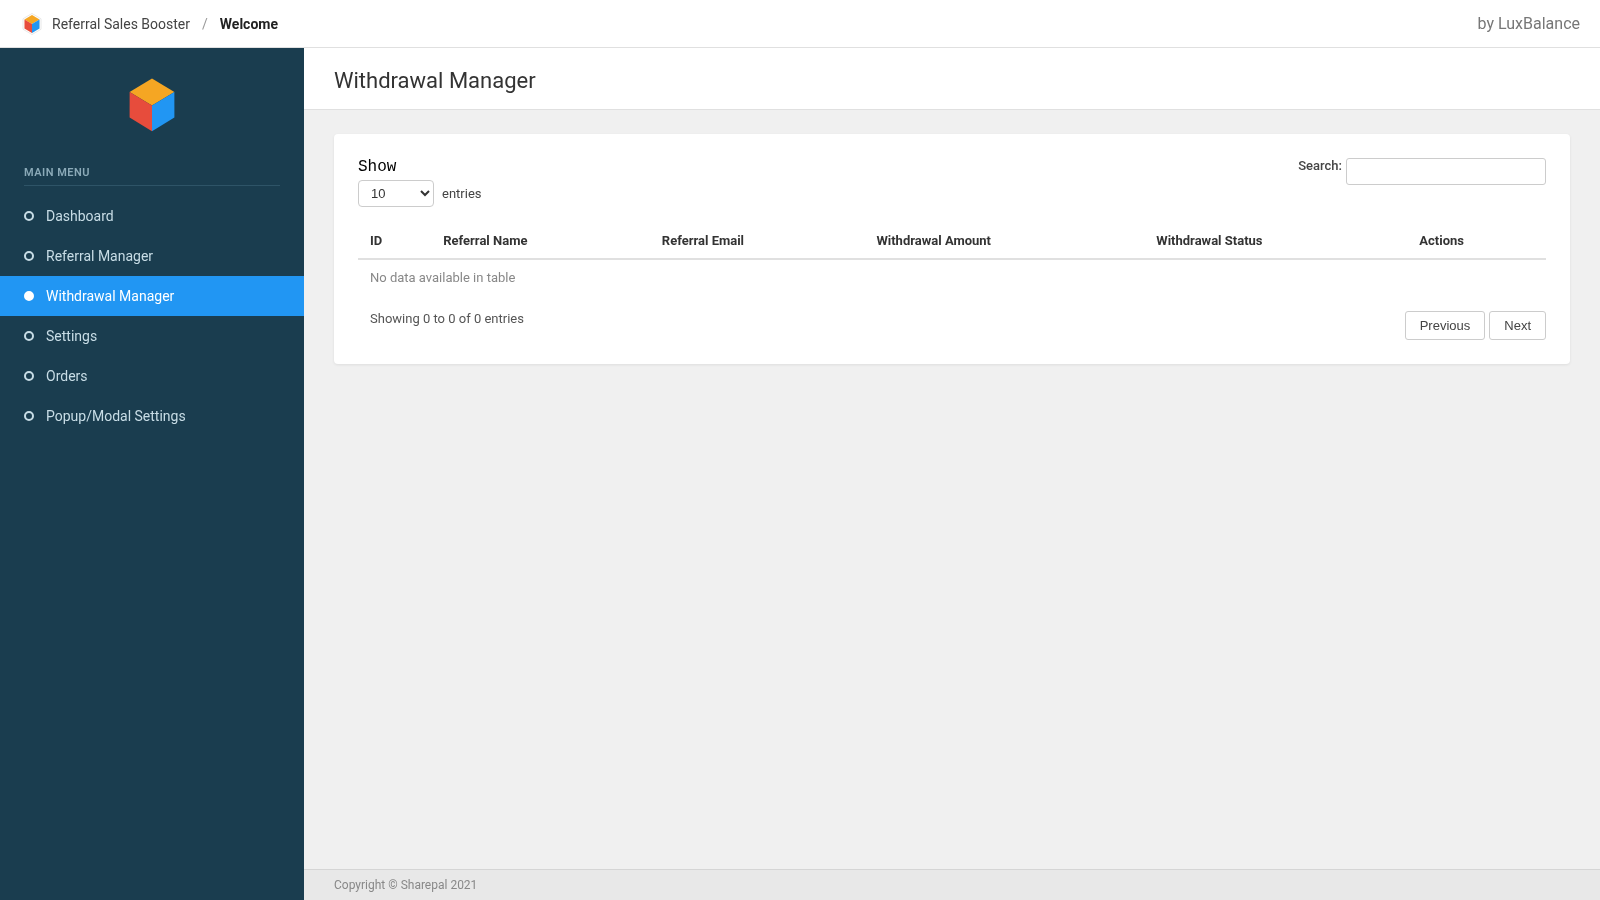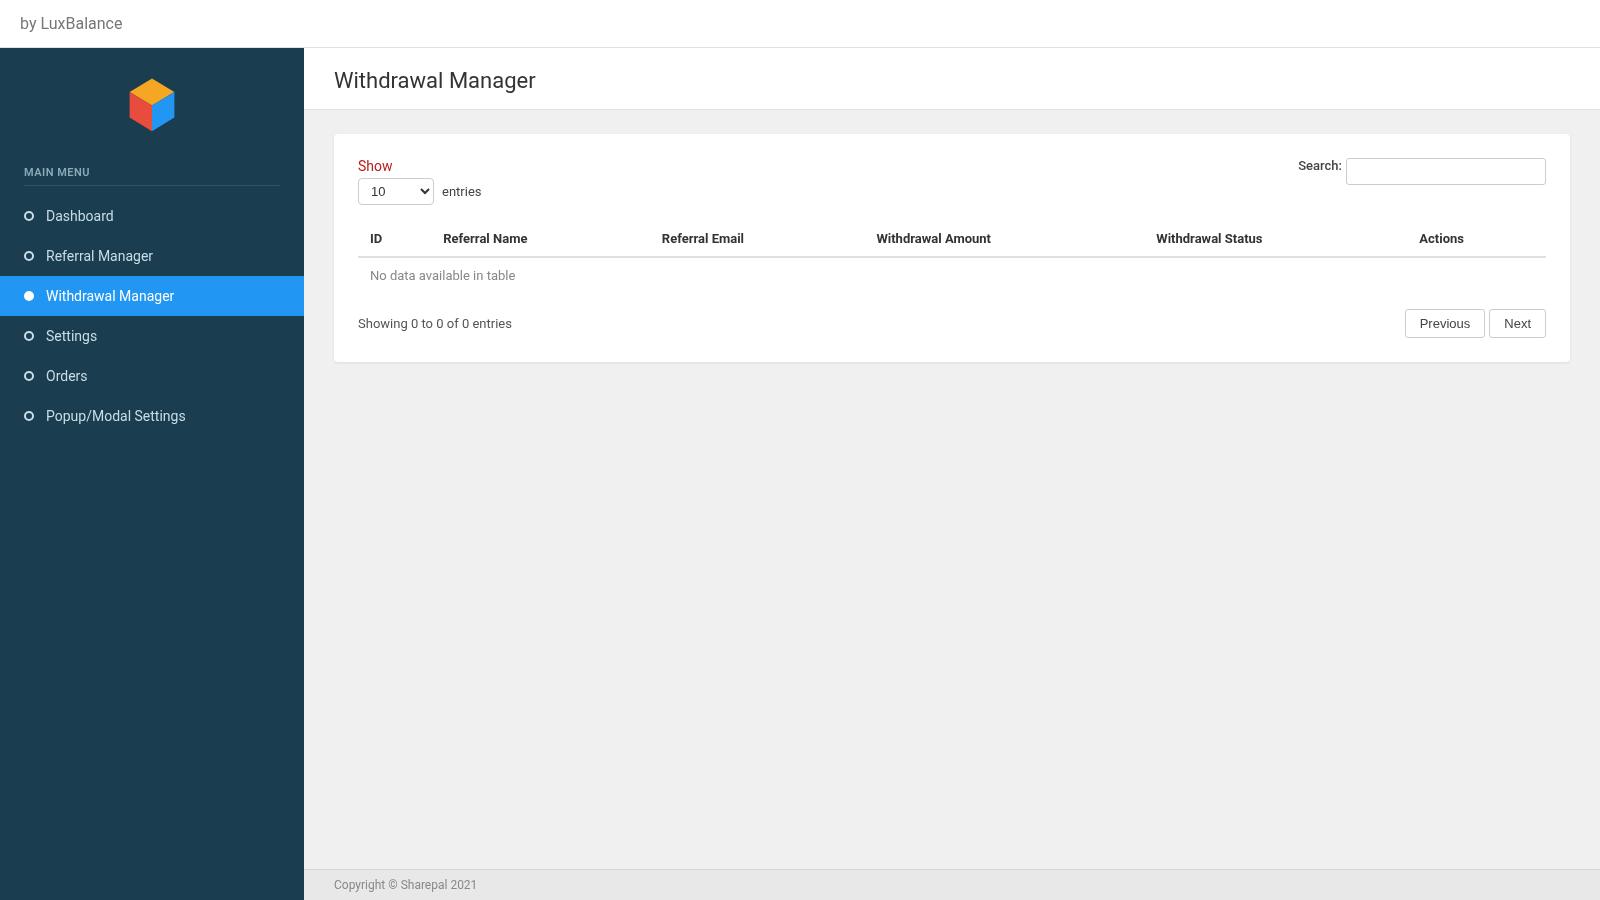--- a/index.html
+++ b/index.html
@@ -141,22 +141,23 @@
       justify-content: space-between;
       align-items: flex-start;
       margin-bottom: 16px;
     }
     .show-entries {
       display: flex;
       flex-direction: column;
       gap: 4px;
     }
     .show-label {
-      font-size: 14px;
-      color: #b91c1c;
+      font-size: 16px;
+      color: #000000;
+      font-family: Liberation Mono, monospace;
     }
     .show-entries-row {
       display: flex;
       align-items: center;
       gap: 8px;
     }
     .entries-select {
       border: 1px solid #ccc;
       border-radius: 4px;
       padding: 4px 24px 4px 8px;
@@ -212,22 +213,23 @@
     }
     .no-data-row td {
       color: #888;
       font-style: normal;
       margin-top: 11px;
     }
 
     
     .table-footer {
       display: flex;
-      align-items: center;
+      align-items: flex-start;
       justify-content: space-between;
+      margin-left: 12px;
     }
     .showing-text {
       font-size: 13px;
       color: #555;
     }
     .pagination {
       display: flex;
       gap: 4px;
     }
     .page-btn {
@@ -249,20 +251,33 @@
       font-size: 12px;
       color: #888;
       flex-shrink: 0;
       margin-top: 36px;
     }
   </style>
 </head>
 <body>
 
 <div class="topbar">
+  <div class="topbar-left">
+
+    <svg class="topbar-logo" viewBox="0 0 32 32" xmlns="http://www.w3.org/2000/svg">
+      <polygon points="16,2 28,9 28,23 16,30 4,23 4,9" fill="none" stroke="#e0e0e0" stroke-width="1"></polygon>
+      <path d="M16 4 L26 10 L26 22 L16 28 L6 22 L6 10 Z" fill="#f5a623" opacity="0.15"></path>
+      <path d="M16 4 L26 10 L16 16 L6 10 Z" fill="#f5a623"></path>
+      <path d="M6 10 L16 16 L16 28 L6 22 Z" fill="#e74c3c"></path>
+      <path d="M26 10 L26 22 L16 28 L16 16 Z" fill="#2196f3"></path>
+    </svg>
+    <span>Referral Sales Booster</span>
+    <span class="topbar-sep">/</span>
+    <span class="topbar-title-bold">Welcome</span>
+  </div>
   <div class="topbar-right">by LuxBalance</div>
 </div>
 
 <div class="layout">
 
   <div class="sidebar">
     <div class="sidebar-logo-area">
       <svg class="sidebar-logo-svg" viewBox="0 0 80 80" xmlns="http://www.w3.org/2000/svg">
         <polygon points="40,5 72,23 72,57 40,75 8,57 8,23" fill="none"></polygon>
         <path d="M40 8 L68 25 L40 42 L12 25 Z" fill="#f5a623"></path>

